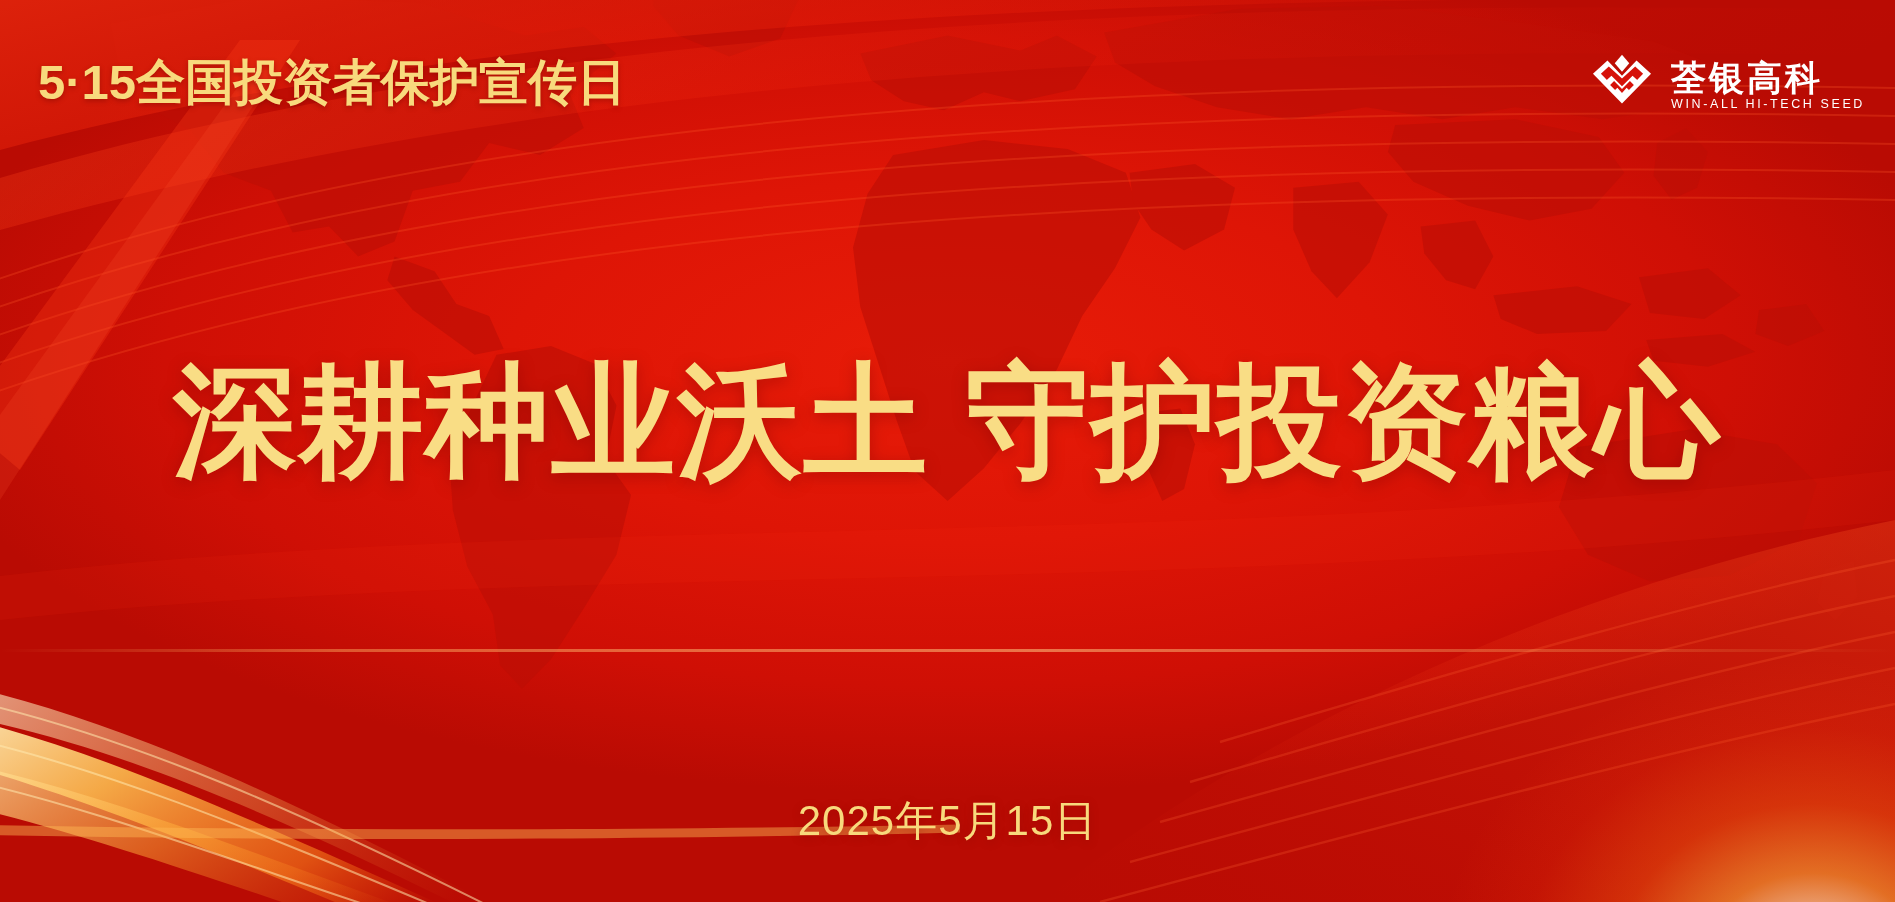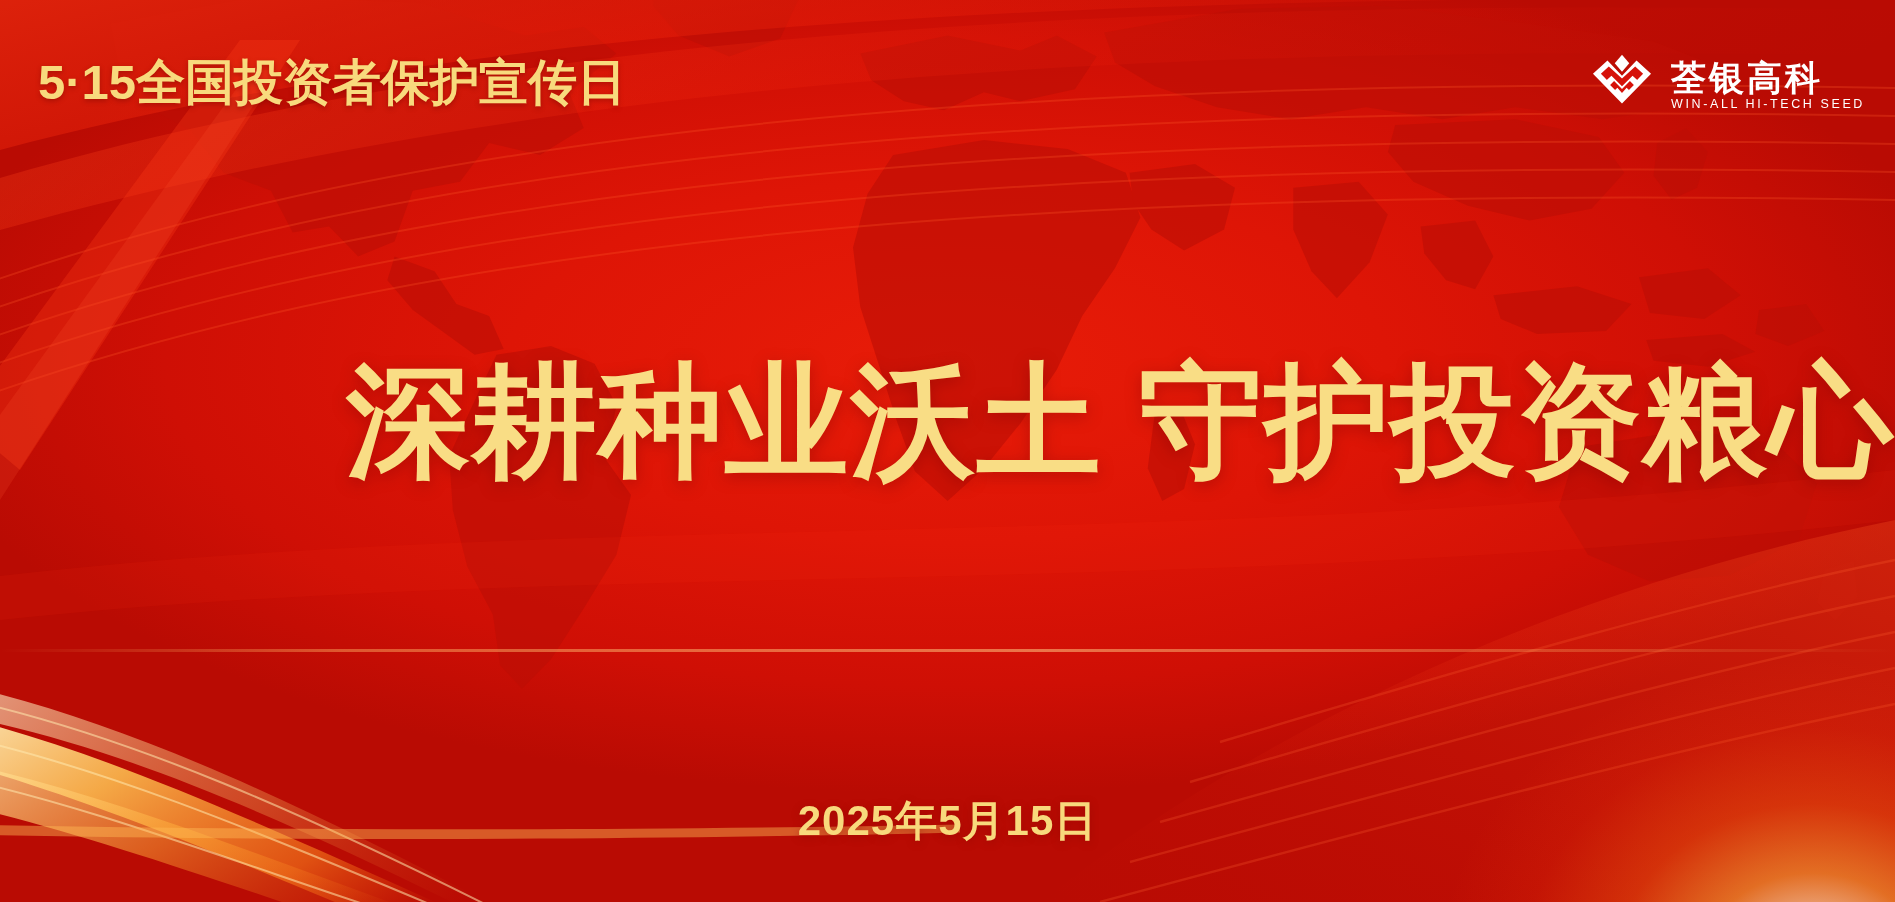--- a/index.html
+++ b/index.html
@@ -153,38 +153,38 @@
     letter-spacing: 2.6px;
     line-height: 1;
     white-space: nowrap;
   }
 
   .main-title {
     position: absolute;
     left: 0;
     right: 0;
     top: 352px;
-    text-align: right;
+    text-align: center;
     font-size: 124px;
     font-weight: bold;
     color: #f9dd85;
     letter-spacing: 2px;
     line-height: 1.12;
     white-space: nowrap;
     text-shadow: 0 4px 16px rgba(120,5,0,0.38);
   }
 
   .date-line {
     position: absolute;
     left: 0;
     right: 0;
     top: 793px;
     text-align: center;
     font-size: 42px;
-    font-weight: bold;
+    font-weight: normal;
     color: #f8d97c;
     letter-spacing: 1px;
     white-space: nowrap;
     text-shadow: 0 2px 8px rgba(120,5,0,0.35);
   }
 </style>
 </head>
 <body>
 
 <div id="banner">

